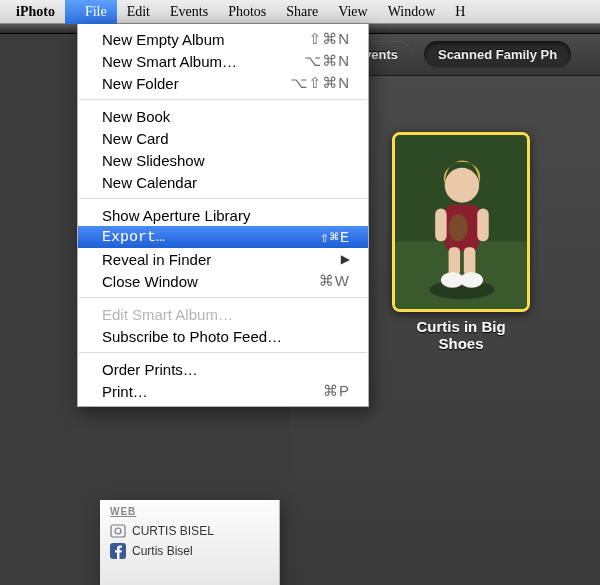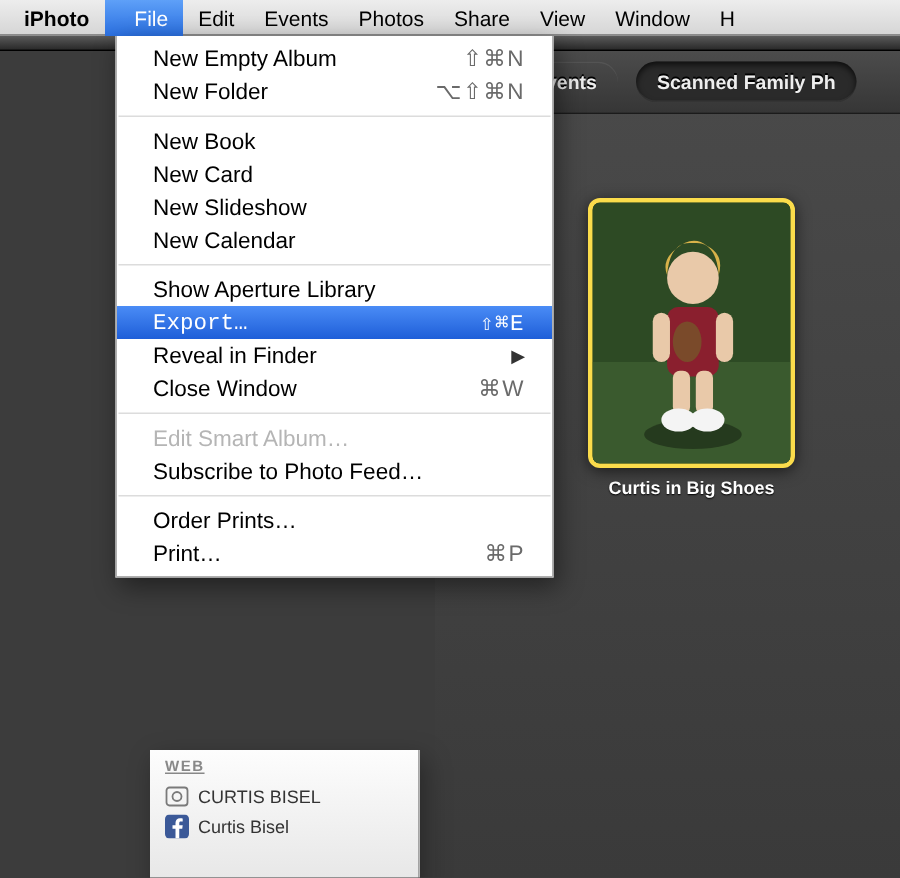--- a/index.html
+++ b/index.html
@@ -11,20 +11,21 @@
     position: relative;
   }
   
   .menubar {
     position: absolute; top: 0; left: 0; right: 0; height: 24px;
     background: linear-gradient(#ededed, #d6d6d6);
     border-bottom: 1px solid #8e8e8e;
     display: flex; align-items: center;
     padding-left: 6px;
     z-index: 50;
+    font-family: Liberation Serif, serif;
   }
   .menubar .item {
     padding: 0 10px; height: 24px; line-height: 24px;
     font-size: 14px; color: #000;
     cursor: default;
   }
   .menubar .item.app { font-weight: bold; }
   .menubar .item.active {
     background: linear-gradient(#5ea0f8, #2a6fe0);
     color: #fff;
@@ -69,21 +70,21 @@
     width: 138px; height: 180px;
     border: 3px solid #fbdc4b;
     border-radius: 8px;
     box-shadow: 0 2px 10px rgba(0,0,0,0.6);
     background: #264020;
     position: relative; overflow: hidden;
   }
   .thumb .frame svg { width:100%; height:100%; display:block; }
   .caption {
     text-align: center; margin-top: 6px;
-    color: #fff; font-weight: bold; font-size: 12px;
+    color: #fff; font-weight: bold; font-size: 15px;
     text-shadow: 0 1px 1px #000;
   }
   
   .dropdown {
     position: absolute; left: 77px; top: 24px;
     width: 292px;
     background: #fff;
     border: 1px solid #b0b0b0;
     border-top: none;
     box-shadow: 3px 6px 16px rgba(0,0,0,0.45);
@@ -154,20 +155,24 @@
 </div>
 
 <div class="toolbar"></div>
 
 <div class="dropdown">
   <div class="row">
     <span>New Empty Album</span>
     <span class="shortcut">⇧⌘N</span>
   </div>
   <div class="row">
+    <span>New Smart Album…</span>
+    <span class="shortcut">⌥⌘N</span>
+  </div>
+  <div class="row">
     <span>New Folder</span>
     <span class="shortcut">⌥⇧⌘N</span>
   </div>
   <div class="sep"></div>
   <div class="row">
       <span>New Book</span>
     </div>
   <div class="row">
       <span>New Card</span>
     </div>

